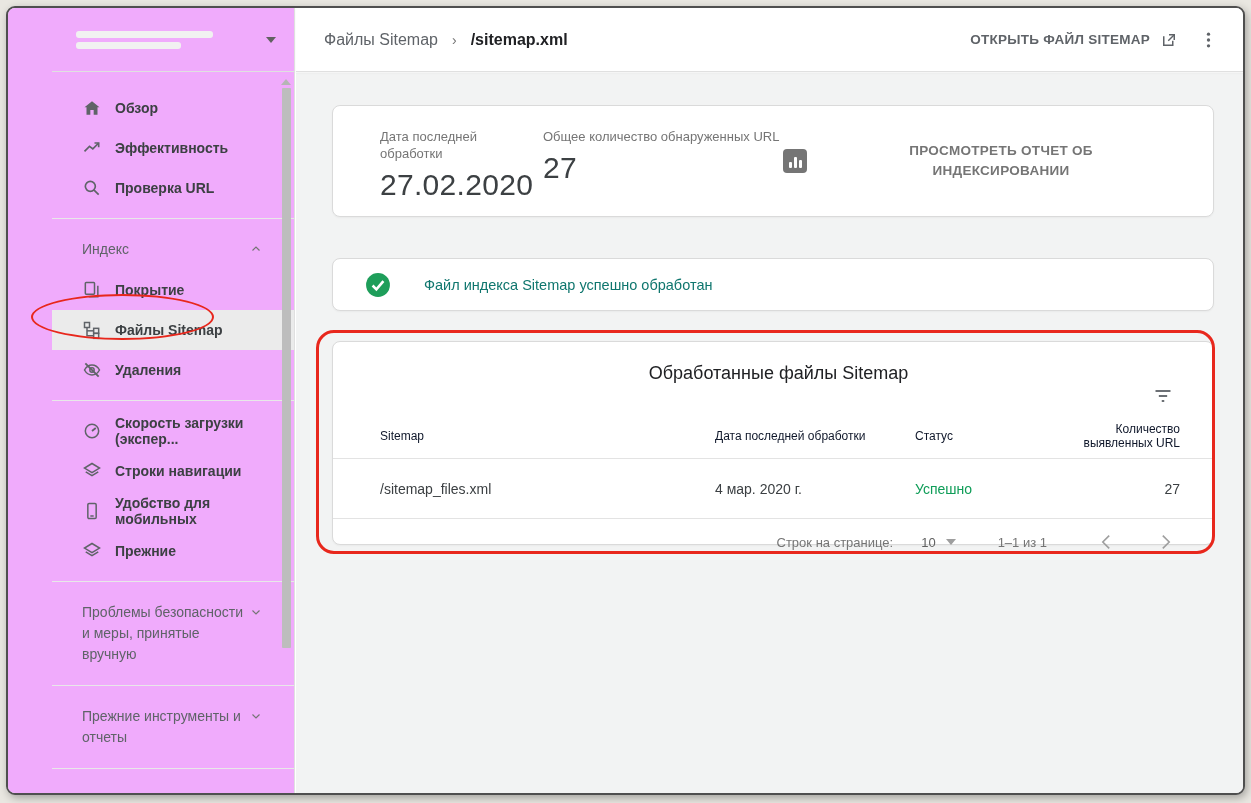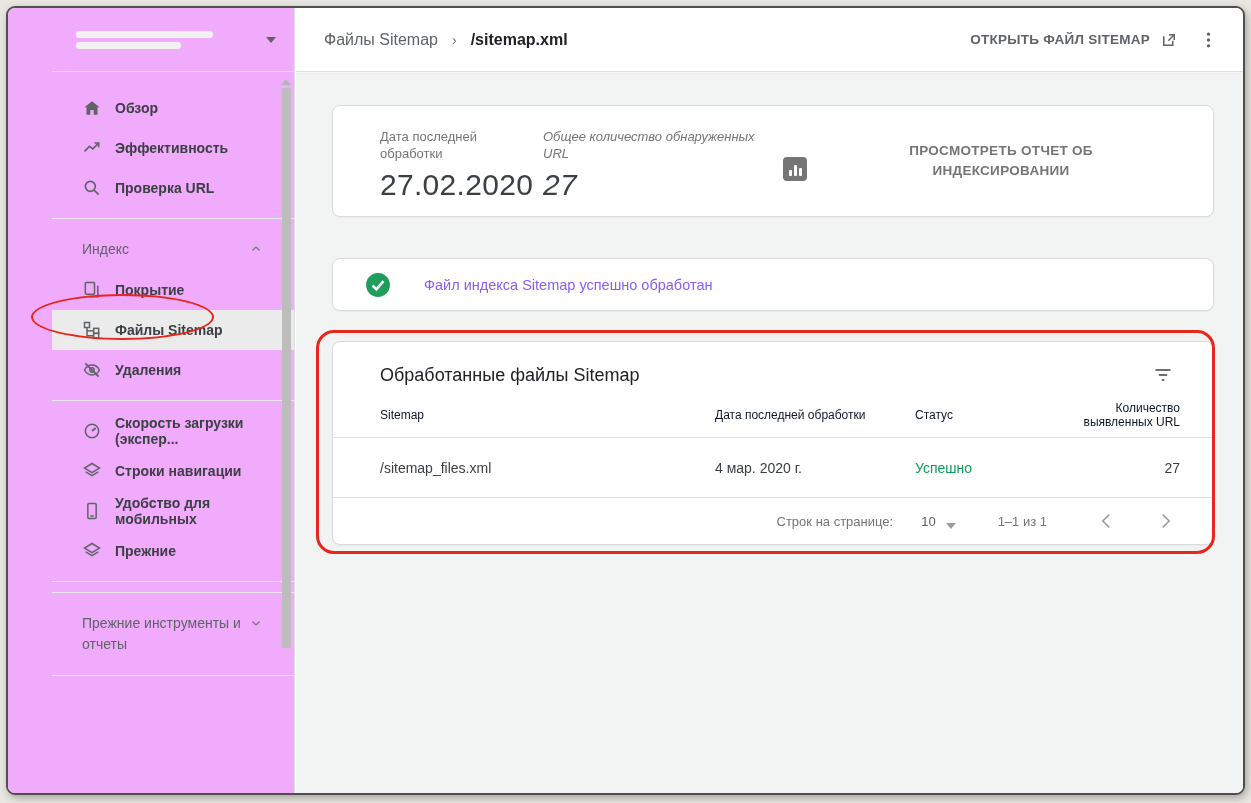--- a/index.html
+++ b/index.html
@@ -93,58 +93,58 @@
     background:#f2f3f3;
   }
   .card {
     position:absolute; left:36px; width:882px;
     background:#fff; border:1px solid #dadada; border-radius:8px;
     box-shadow:0 1px 2px rgba(0,0,0,.04);
   }
   .card-summary { top:32px; height:112px; display:flex; align-items:center; padding:0 40px 0 47px; }
   .stat { align-self:flex-start; padding-top:22px; }
   .stat1 { width:200px; }
-  .stat2 { width:280px;font-style:italic; }
+  .stat2 { width:280px; }
   .stat-label { font-size:13px; color:#757575; line-height:17px; }
   .stat1 .stat-label { width:125px; }
   .stat2 .stat-label { width:240px; }
   .stat-value { font-size:30px; color:#3c4043; margin-top:6px; letter-spacing:.3px; }
-  .report-block { margin-left:auto; display:flex; align-items:flex-end; gap:64px; padding-right:42px; }
+  .report-block { margin-left:auto; display:flex; align-items:center; gap:64px; padding-right:42px; }
   .chart-btn {
     width:24px; height:24px; border-radius:4px; background:#757575;
     display:flex; align-items:flex-end; justify-content:center; gap:2px;
     padding-bottom:5px; cursor:pointer;
   }
   .chart-btn .bar { width:3px; background:#fff; border-radius:1px; }
   .report-link {
     width:260px; text-align:center; cursor:pointer;
     color:#757575; font-size:13.5px; font-weight:bold; letter-spacing:.3px; line-height:20px;
   }
 
   .card-banner { top:185px; height:53px; display:flex; align-items:center; padding:0 24px 0 32px; }
   .check-circle { width:26px; height:26px; margin-right:33px; }
-  .banner-text { font-size:14.5px; color:#8b5cf6; }
+  .banner-text { font-size:14.5px; color:#0f766e; }
 
   .card-table { top:268px; height:204px; }
-  .table-title-row { display:flex; align-items:center; padding:21px 36px 0 47px; }
+  .table-title-row { display:flex; align-items:center; padding:21px 36px 0 47px;flex-direction:column; }
   .table-title { font-size:18px; color:#202124; }
   .filter-btn { margin-left:auto; cursor:pointer; padding:4px; }
 
   .tgrid { display:grid; grid-template-columns:335px 200px 158px 1fr; align-items:center; padding:0 33px 0 47px; }
   .thead { height:46px; margin-top:5px; border-bottom:1px solid #e3e3e3; font-size:12px; color:#0f172a; }
   .thead .th:last-child { text-align:right; }
   .trow { height:60px; border-bottom:1px solid #e3e3e3; font-size:14px; color:#3c4043; cursor:pointer; }
   .td-status { color:#0f9d58; }
   .td-count { text-align:right; }
   .tfooter {
     height:46px; display:flex; align-items:center; justify-content:flex-end;
     padding-right:36px; font-size:13px; color:#757575;
   }
   .rpp-label { margin-right:28px; }
-  .rpp-select { display:flex; align-items:flex-end; gap:10px; cursor:pointer; color:#616161; }
+  .rpp-select { display:flex; align-items:center; gap:10px; cursor:pointer; color:#616161; }
   .rpp-select .caret-down { border-top-color:#9e9e9e; }
   .range-label { margin:0 48px 0 42px; color:#757575; }
   .page-btn { padding:4px 6px; cursor:pointer; }
   .page-btn + .page-btn { margin-left:38px; }
 
   
   .annotation { position:absolute; border:3px solid #e8271c; pointer-events:none; z-index:9; }
   .annot-sidebar { left:23px; top:286px; width:183px; height:46px; border-radius:50%; border-width:2.5px; }
   .annot-table { left:308px; top:322px; width:899px; height:224px; border-radius:18px; }
 
@@ -268,20 +268,28 @@
           <svg width="20" height="20" viewBox="0 0 24 24" fill="none" stroke="#5f6368" stroke-width="1.8">
               <path d="M12 3 L21 8.5 L12 14 L3 8.5 Z"></path>
               <path d="M4.5 13 L12 17.5 L19.5 13"></path>
             </svg>
         </span>
         <span>Прежние</span>
       </div>
 
       <div class="divider"></div>
 
+      <div class="section-header">
+        <span class="hdr-label">Проблемы безопасности и меры, принятые вручную</span>
+        <span class="chev">
+          <svg width="12" height="12" viewBox="0 0 24 24" fill="none" stroke="#757575" stroke-width="2.4">
+              <polyline points="5,9 12,16 19,9"></polyline>
+            </svg>
+        </span>
+      </div>
 
       <div class="divider"></div>
 
       <div class="section-header">
         <span class="hdr-label">Прежние инструменты и отчеты</span>
         <span class="chev">
           <svg width="12" height="12" viewBox="0 0 24 24" fill="none" stroke="#757575" stroke-width="2.4">
               <polyline points="5,9 12,16 19,9"></polyline>
             </svg>
         </span>

